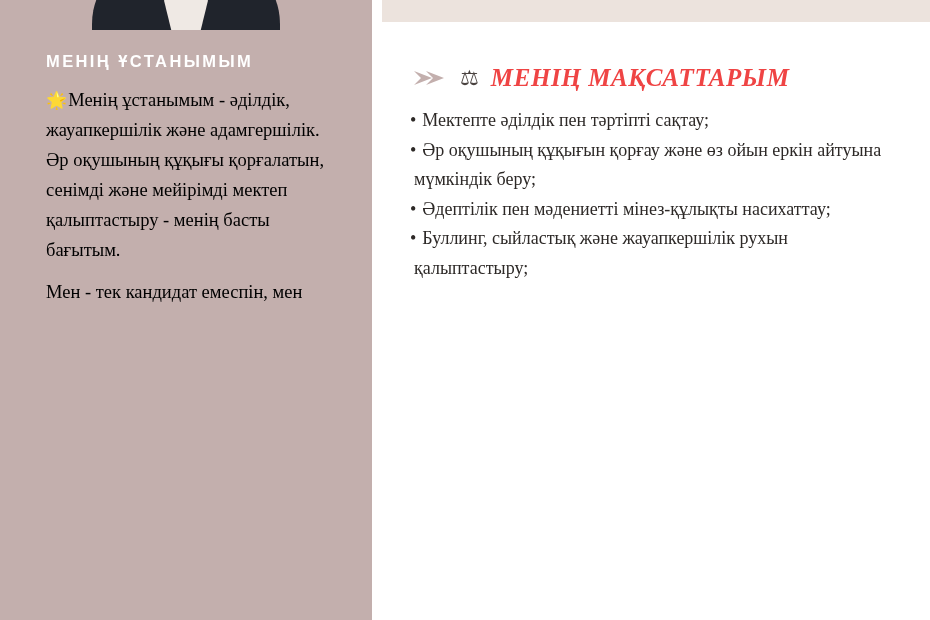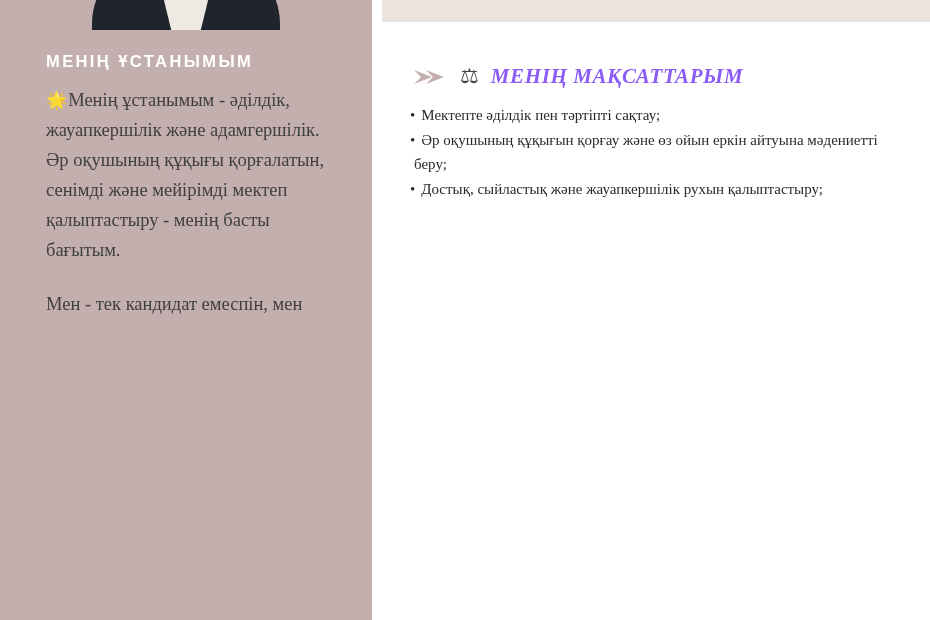--- a/index.html
+++ b/index.html
@@ -73,29 +73,29 @@
     padding: 52px 24px 0 46px;
     font-family: "Liberation Sans", sans-serif;
     font-weight: bold;
     font-size: 16.5px;
     letter-spacing: 2.4px;
     color: #ffffff;
     line-height: 1.2;
   }
   .left-body {
     padding: 14px 28px 0 46px;
-    color: #404040;
+    color: #000000;
     font-size: 18.5px;
     line-height: 1.62;
   }
   .left-body p {
     margin: 0 0 0 0;
   }
   .left-body p.gap {
-    margin-top: 24px;
+    margin-top: 12px;
   }
   .star-glyph {
     font-size: 17px;
     margin-right: 1px;
   }
 
   
   .right-panel {
     position: relative;
     width: 558px;
@@ -130,31 +130,31 @@
   }
   .scales-icon {
     font-size: 21px;
     color: #4a4340;
     line-height: 1;
   }
   .goal-title {
     font-family: "Liberation Serif", serif;
     font-weight: bold;
     font-style: italic;
-    font-size: 21px;
+    font-size: 25px;
     letter-spacing: 0.6px;
-    color: #8b5cf6;
+    color: #ef4444;
     white-space: nowrap;
   }
   .goal-list {
     margin: 14px 0 16px 0;
     padding: 0;
     list-style: none;
     color: #2d2927;
-    font-size: 15px;
+    font-size: 18px;
     line-height: 1.64;
   }
   .goal-list li {
     margin: 0 0 0 0;
     padding-left: 22px;
     text-indent: -4px;
   }
   .goal-list li .bullet {
     color: #2d2927;
     margin-right: 6px;
@@ -194,19 +194,20 @@
             <path d="M0 2 L18 9 L0 16 L7 9 Z" fill="#c3afad"></path>
             <path d="M12 2 L30 9 L12 16 L19 9 Z" fill="#c3afad"></path>
           </svg>
         </span>
         <span class="scales-icon">⚖</span>
         <span class="goal-title">МЕНІҢ МАҚСАТТАРЫМ</span>
       </div>
 
       <ul class="goal-list">
         <li><span class="bullet">•</span><span>Мектепте әділдік пен тәртіпті сақтау;</span></li>
-        <li><span class="bullet">•</span><span>Әр оқушының құқығын қорғау және өз ойын еркін айтуына мәдениетті беру;</span></li>
-        <li><span class="bullet">•</span><span>Достық, сыйластық және жауапкершілік рухын қалыптастыру;</span></li>
+        <li><span class="bullet">•</span><span>Әр оқушының құқығын қорғау және өз ойын еркін айтуына мүмкіндік беру;</span></li>
+        <li><span class="bullet">•</span><span>Әдептілік пен мәдениетті мінез-құлықты насихаттау;</span></li>
+        <li><span class="bullet">•</span><span>Буллинг, сыйластық және жауапкершілік рухын қалыптастыру;</span></li>
       </ul>
     </div>
   </div>
 
 </div>
 
 </body></html>

